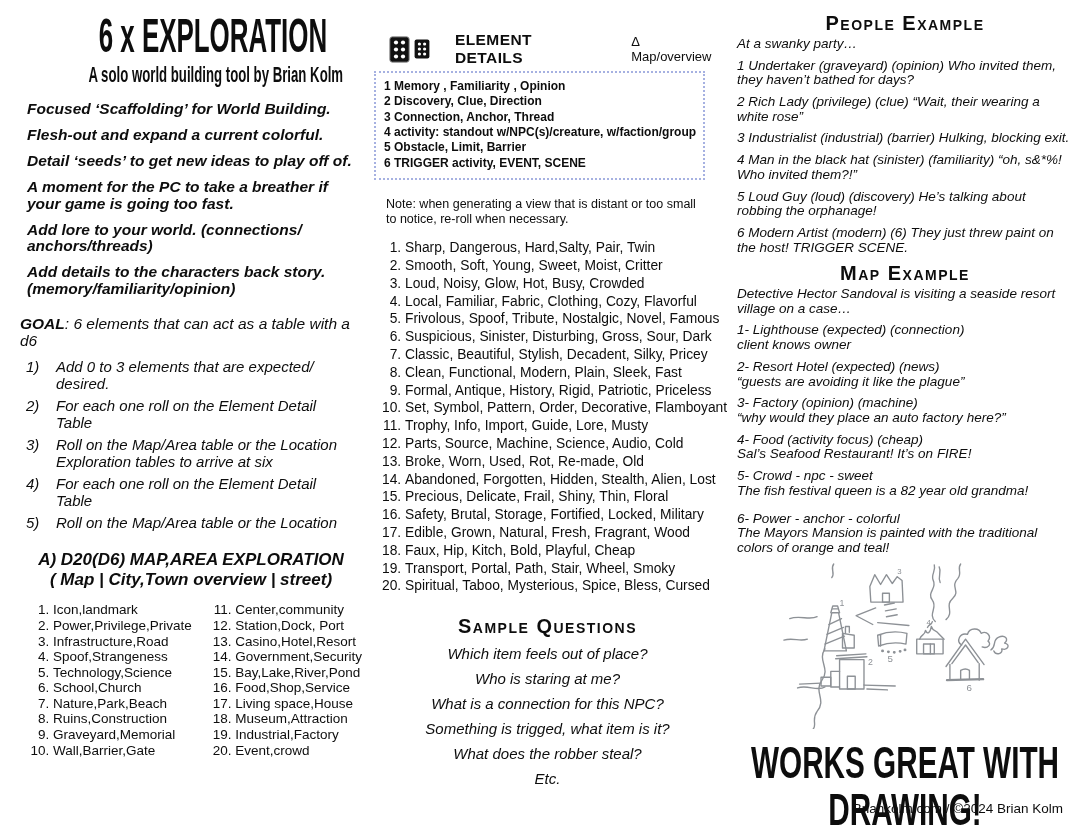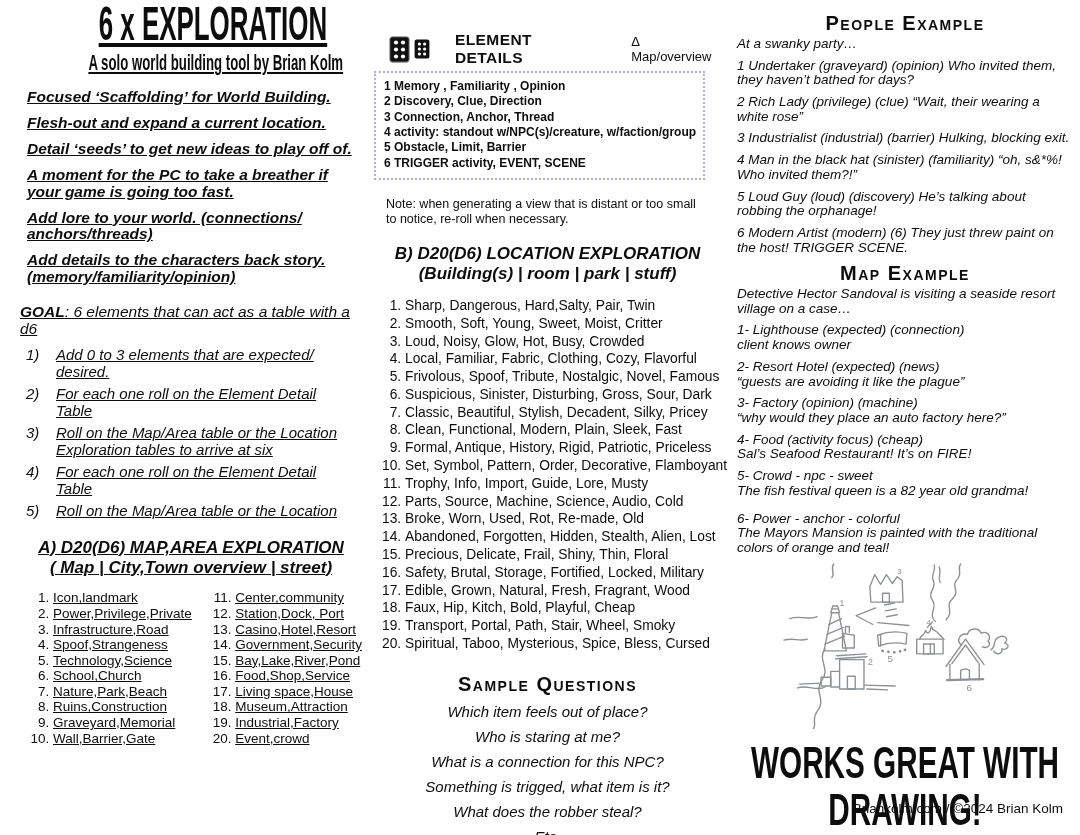--- a/index.html
+++ b/index.html
@@ -1,21 +1,21 @@
 <!DOCTYPE html>
 <html><head>
 <meta charset="utf-8">
 <style>
   html,body{margin:0;padding:0;}
   body{
     width:1080px;height:835px;background:#ffffff;color:#0d0d0d;
     font-family:"Liberation Sans", sans-serif;position:relative;overflow:hidden;
   }
   .col{position:absolute;}
-  .col-left{left:20px;top:0;width:342px;text-decoration:underline;}
+  .col-left{left:20px;top:12px;width:342px;}
   .col-mid{left:374px;top:34px;width:347px;}
   .col-right{left:737px;top:8px;width:336px;}
 
   
   .condensed{font-weight:700;white-space:nowrap;text-align:center;}
   .title{font-size:48px;line-height:1.02;transform:scaleX(.54);transform-origin:50% 50%;}
   .subtitle{font-size:22px;line-height:1.05;transform:scaleX(.60);transform-origin:50% 50%;margin-top:2px;}
   .works{font-size:45px;line-height:1.06;width:500px;margin-left:-82px;
          white-space:normal;transform:scaleX(.66);transform-origin:50% 0;
          font-weight:700;text-align:center;margin-top:10px;}
@@ -62,21 +62,21 @@
 <body>
 
 <div>
 
   <div class="col col-left">
     <div class="condensed title">6 x EXPLORATION</div>
     <div class="condensed subtitle">A solo world building tool by Brian Kolm</div>
 
     <div class="pitch">
         <p>Focused ‘Scaffolding’ for World Building.</p>
-        <p>Flesh-out and expand a current location.</p>
+        <p>Flesh-out and expand a current colorful.</p>
         <p>Detail ‘seeds’ to get new ideas to play off of.</p>
         <p>A moment for the PC to take a breather if your game is going too fast.</p>
         <p>Add lore to your world. (connections/ anchors/threads)</p>
         <p>Add details to the characters back story. (memory/familiarity/opinion)</p>
       </div>
 
     <p class="goal"><b>GOAL</b><span>: 6 elements that can act as a table with a d6</span></p>
 
     <ol class="steps">
         <li>Add 0 to 3 elements that are expected/ desired.</li>
@@ -149,24 +149,20 @@
         <div>1 Memory , Familiarity , Opinion</div>
         <div>2 Discovery, Clue, Direction</div>
         <div>3 Connection, Anchor, Thread</div>
         <div>4 activity: standout w/NPC(s)/creature, w/faction/group</div>
         <div>5 Obstacle, Limit, Barrier</div>
         <div>6 TRIGGER activity, EVENT, SCENE</div>
       </div>
 
     <p class="note">Note: when generating a view that is distant or too small to notice, re-roll when necessary.</p>
 
-    <div class="tbl-heading">
-      <div>B) D20(D6) LOCATION EXPLORATION</div>
-      <div>(Building(s) | room | park | stuff)</div>
-    </div>
 
     <ol class="num-list b-list">
         <li>Sharp, Dangerous, Hard,Salty, Pair, Twin</li>
         <li>Smooth, Soft, Young, Sweet, Moist, Critter</li>
         <li>Loud, Noisy, Glow, Hot, Busy, Crowded</li>
         <li>Local, Familiar, Fabric, Clothing, Cozy, Flavorful</li>
         <li>Frivolous, Spoof, Tribute, Nostalgic, Novel, Famous</li>
         <li>Suspicious, Sinister, Disturbing, Gross, Sour, Dark</li>
         <li>Classic, Beautiful, Stylish, Decadent, Silky, Pricey</li>
         <li>Clean, Functional, Modern, Plain, Sleek, Fast</li>

